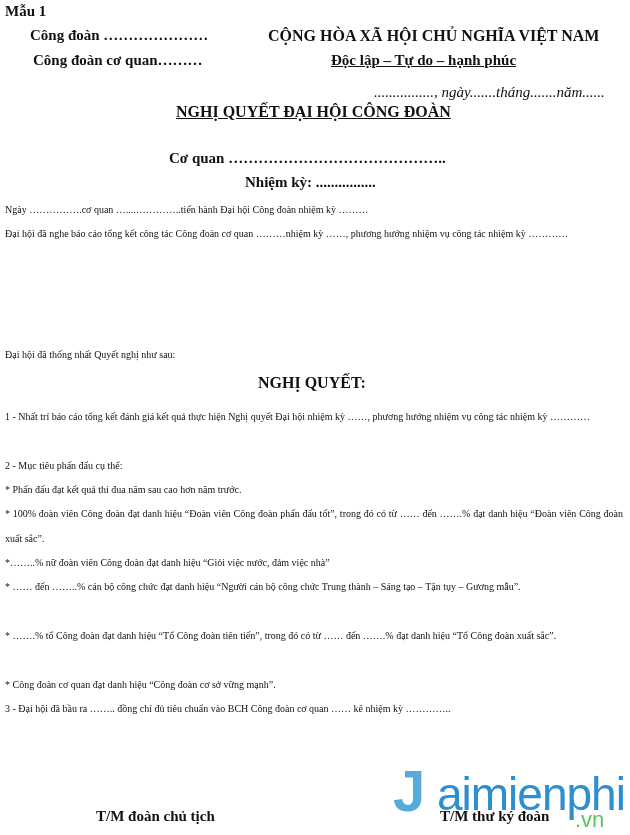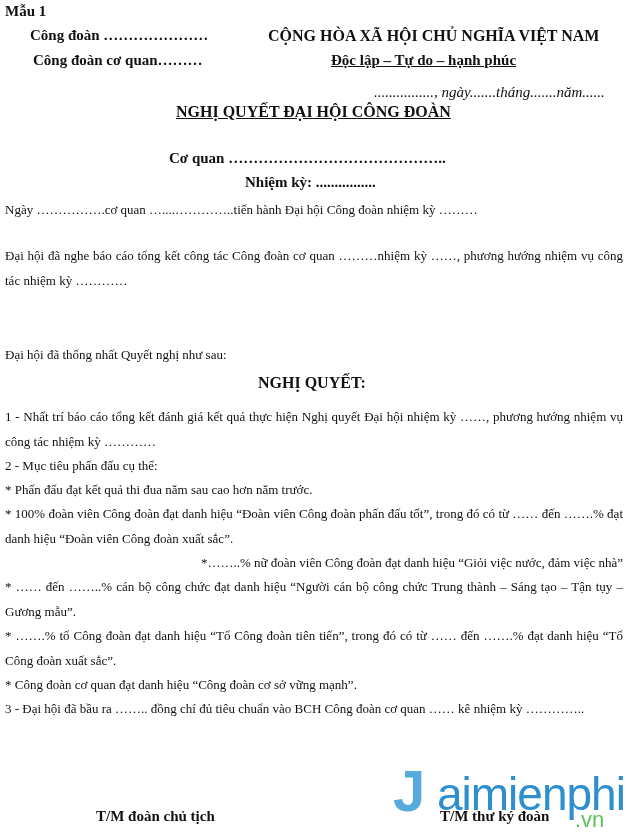--- a/index.html
+++ b/index.html
@@ -6,21 +6,21 @@
   body {
     width: 630px; height: 835px; overflow: hidden; background: #ffffff;
     font-family: "Liberation Serif", "DejaVu Serif", serif;
     color: #111111; position: relative;
   }
   .page { position: absolute; left: 0; top: 0; width: 630px; height: 722px; }
   .abs { position: absolute; white-space: nowrap; }
   .b { font-weight: bold; }
   .fs15 { font-size: 15px; }
   .fs16 { font-size: 16px; }
-  .para { position: absolute; left: 5px; width: 618px; font-size: 13px; line-height: 24.5px; text-align: justify; white-space: normal; }
+  .para { position: absolute; left: 5px; width: 618px; font-size: 10px; line-height: 24.5px; text-align: justify; white-space: normal; }
   .para.nojust { text-align: left; }
   .u { text-decoration: underline; }
   .i { font-style: italic; }
   .watermark {
     position: absolute; left: 385px; top: 765px; width: 245px; height: 70px;
   }
   .wm-j {
     position: absolute; left: 8px; top: -8px; font-family: "Liberation Sans", sans-serif;
     font-size: 58px; color: #3a9dd6; font-weight: bold; opacity: 0.85;
   }
@@ -45,30 +45,30 @@
 
   <div class="abs b fs16" style="left:268px; top:27px;">CỘNG HÒA XÃ HỘI CHỦ NGHĨA VIỆT NAM</div>
   <div class="abs b fs15 u" style="left:331px; top:52px;">Độc lập  – Tự do – hạnh phúc</div>
   <div class="abs i fs15" style="left:374px; top:84px;">................, ngày.......tháng.......năm......</div>
 
   <div class="abs b fs16" style="left:176px; top:103px;text-decoration:underline;">NGHỊ QUYẾT ĐẠI HỘI CÔNG ĐOÀN</div>
   <div class="abs b fs15" style="left:169px; top:150px;">Cơ quan ……………………………………..</div>
   <div class="abs b fs15" style="left:245px; top:174px;">Nhiệm kỳ: ................</div>
 
   <div class="para" style="top:198px;">Ngày …………….cơ quan …....…………..tiến hành Đại hội Công đoàn nhiệm kỳ ………</div>
-  <div class="para" style="top:222px;margin-top:22px;">Đại hội đã nghe báo cáo tổng kết công tác Công đoàn cơ quan ………nhiệm kỳ ……, phương hướng nhiệm vụ công tác nhiệm kỳ …………</div>
+  <div class="para" style="top:222px;">Đại hội đã nghe báo cáo tổng kết công tác Công đoàn cơ quan ………nhiệm kỳ ……, phương hướng nhiệm vụ công tác nhiệm kỳ …………</div>
   <div class="para" style="top:343px;">Đại hội đã thống nhất Quyết nghị như sau:</div>
 
   <div class="abs b fs16" style="left:258px; top:374px;">NGHỊ QUYẾT:</div>
 
   <div class="para" style="top:405px;">1 - Nhất trí báo cáo tổng kết đánh giá kết quả thực hiện Nghị quyết Đại hội nhiệm kỳ ……, phương hướng nhiệm vụ công tác nhiệm kỳ …………</div>
   <div class="para nojust" style="top:454px;">2 - Mục tiêu phấn đấu cụ thể:</div>
   <div class="para nojust" style="top:478px;">* Phấn đấu đạt kết quả thi đua năm sau cao hơn năm trước.</div>
   <div class="para" style="top:502px;">* 100% đoàn viên Công đoàn đạt danh hiệu “Đoàn viên Công đoàn phấn đấu tốt”, trong đó có từ …… đến …….% đạt danh hiệu “Đoàn viên Công đoàn xuất sắc”.</div>
-  <div class="para nojust" style="top:551px;text-align:right;">*……..% nữ đoàn viên Công đoàn đạt danh hiệu “Giỏi việc nước, đảm việc nhà”</div>
+  <div class="para nojust" style="top:551px;">*……..% nữ đoàn viên Công đoàn đạt danh hiệu “Giỏi việc nước, đảm việc nhà”</div>
   <div class="para" style="top:575px;">* …… đến ……..% cán bộ công chức đạt danh hiệu “Người cán bộ công chức Trung thành – Sáng tạo – Tận tụy – Gương mẫu”.</div>
   <div class="para" style="top:624px;">* …….% tổ Công đoàn đạt danh hiệu “Tổ Công đoàn tiên tiến”, trong đó có từ …… đến …….% đạt danh hiệu “Tổ Công đoàn xuất sắc”.</div>
   <div class="para nojust" style="top:673px;">* Công đoàn cơ quan đạt danh hiệu “Công đoàn cơ sở vững mạnh”.</div>
   <div class="para" style="top:697px;">3 - Đại hội đã bầu ra …….. đồng chí đủ tiêu chuẩn vào BCH Công đoàn cơ quan …… kê nhiệm kỳ …………..</div>
 
   <div class="abs b fs15" style="left:96px; top:808px;">T/M đoàn chủ tịch</div>
   <div class="abs b fs15" style="left:440px; top:808px;">T/M thư ký đoàn</div>
 
   <div class="watermark">
     <span class="wm-j">J</span>

